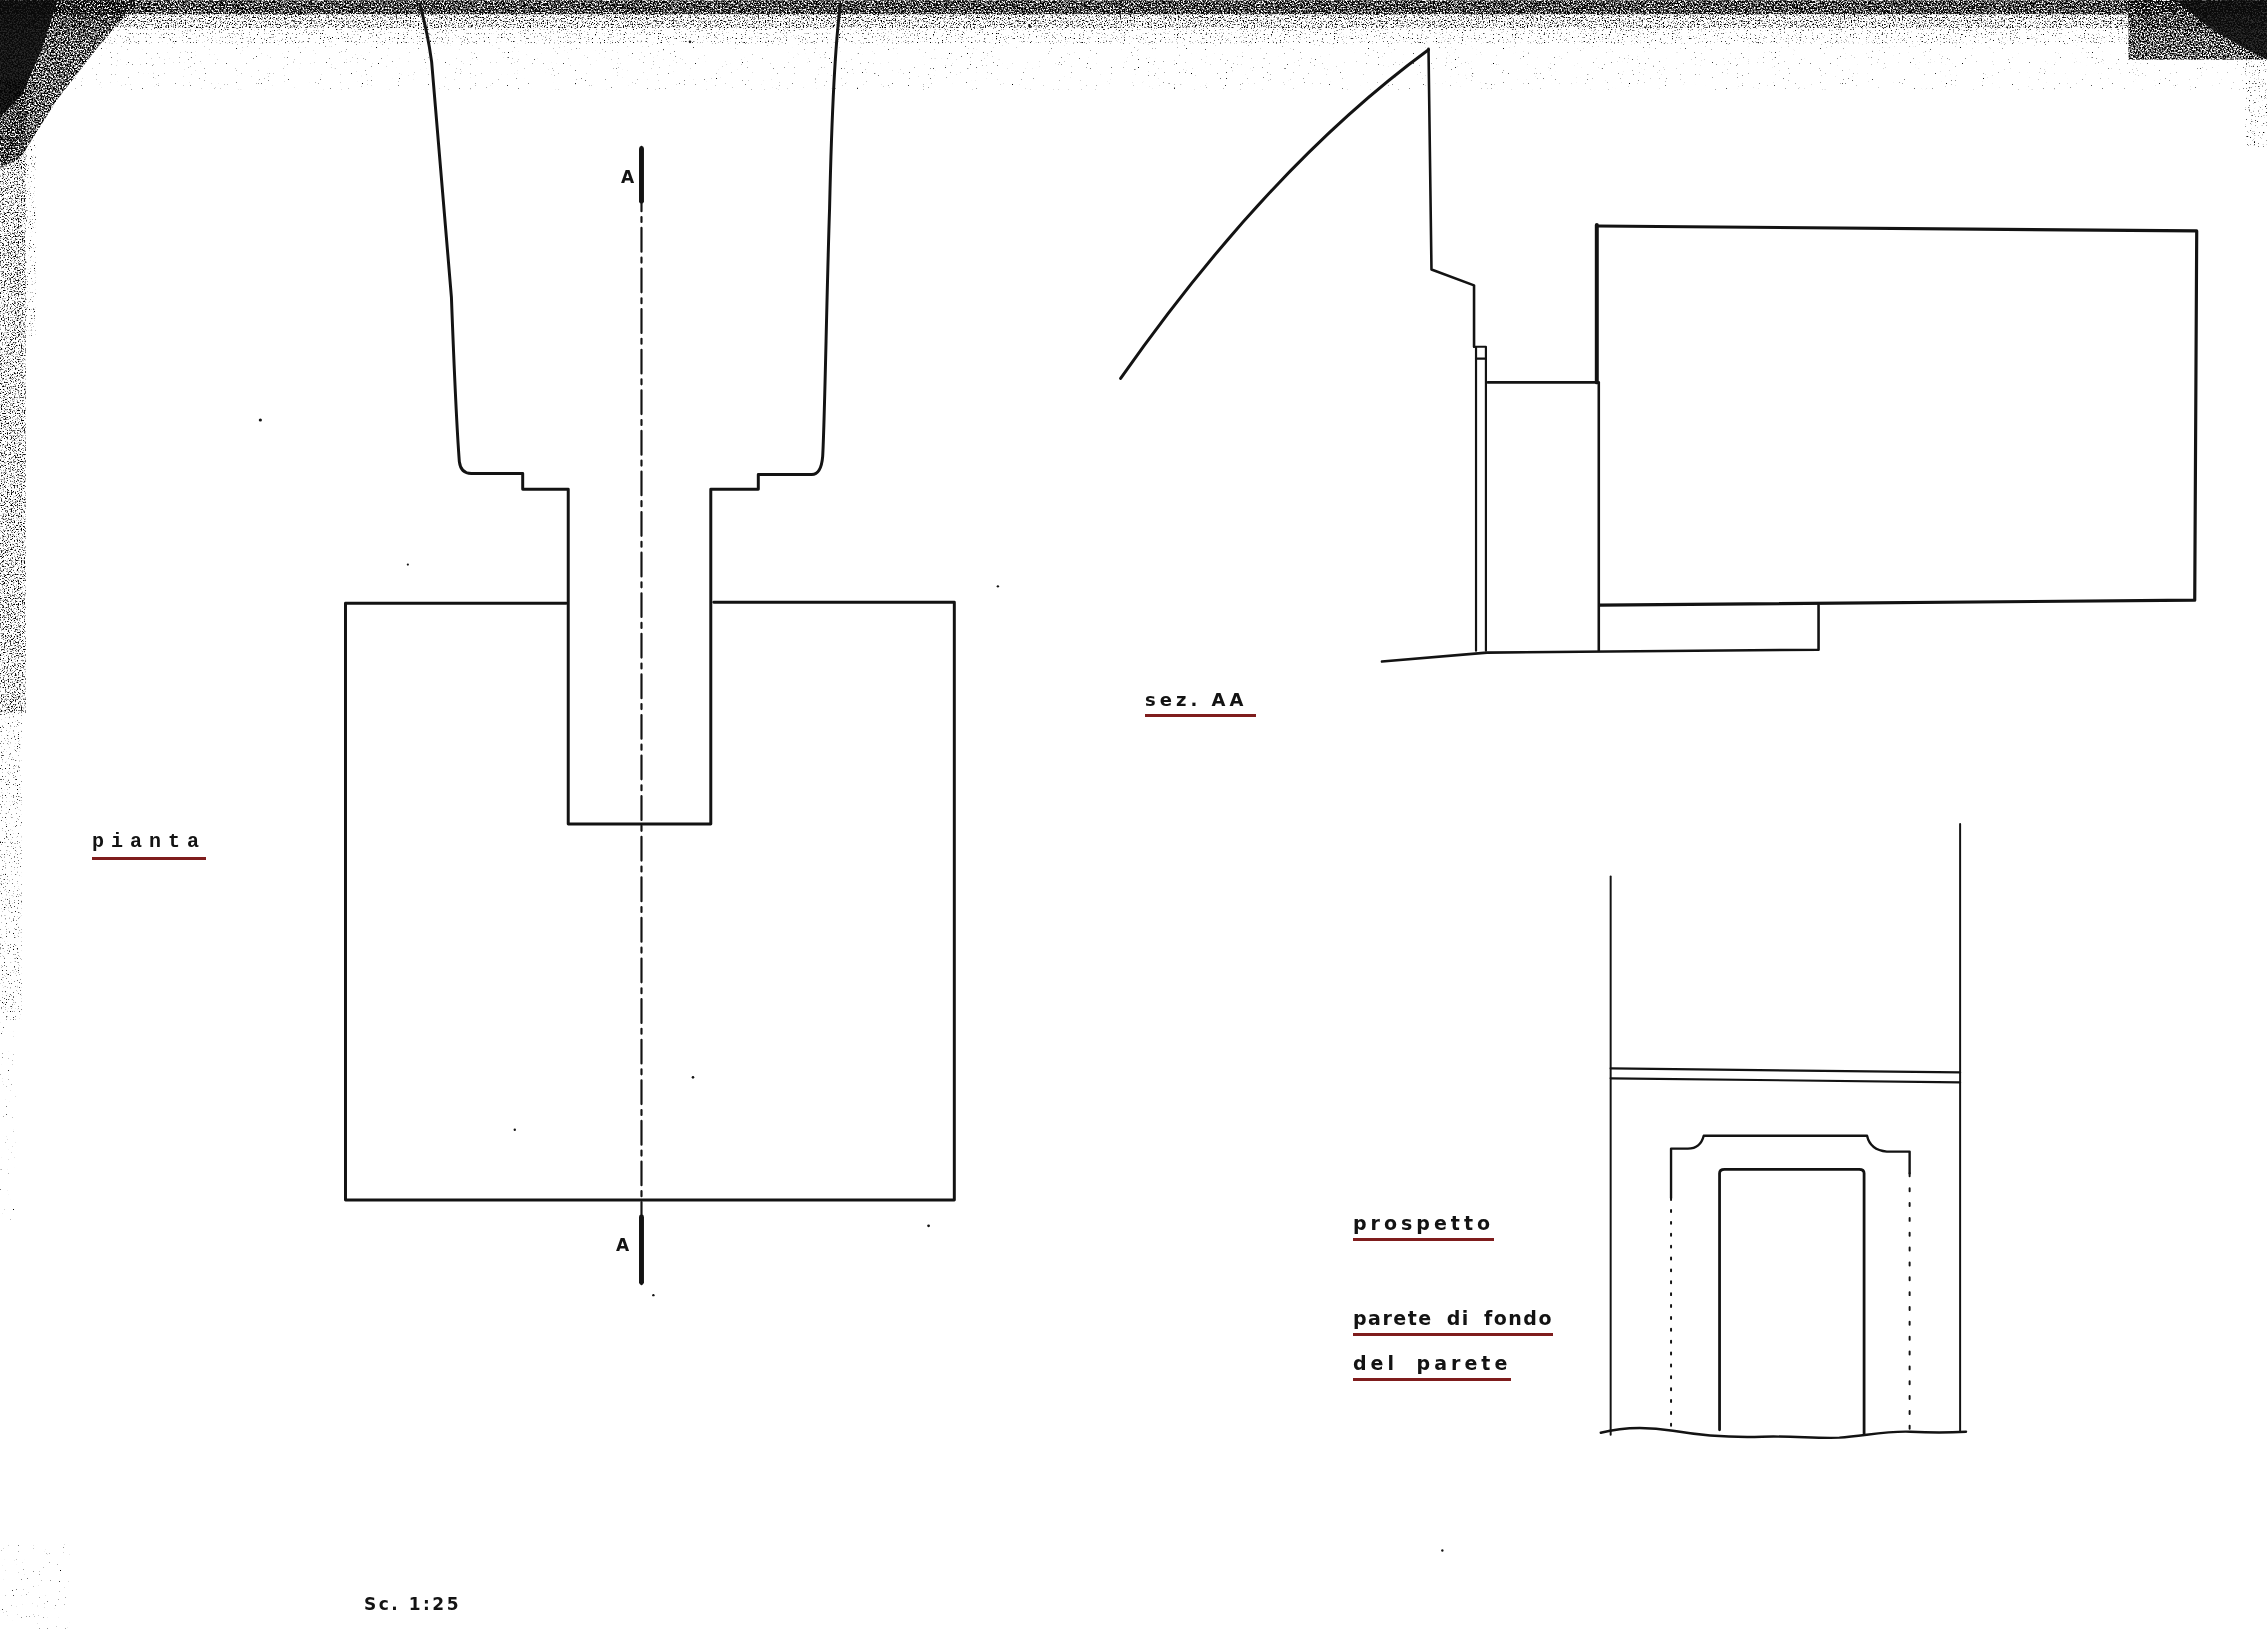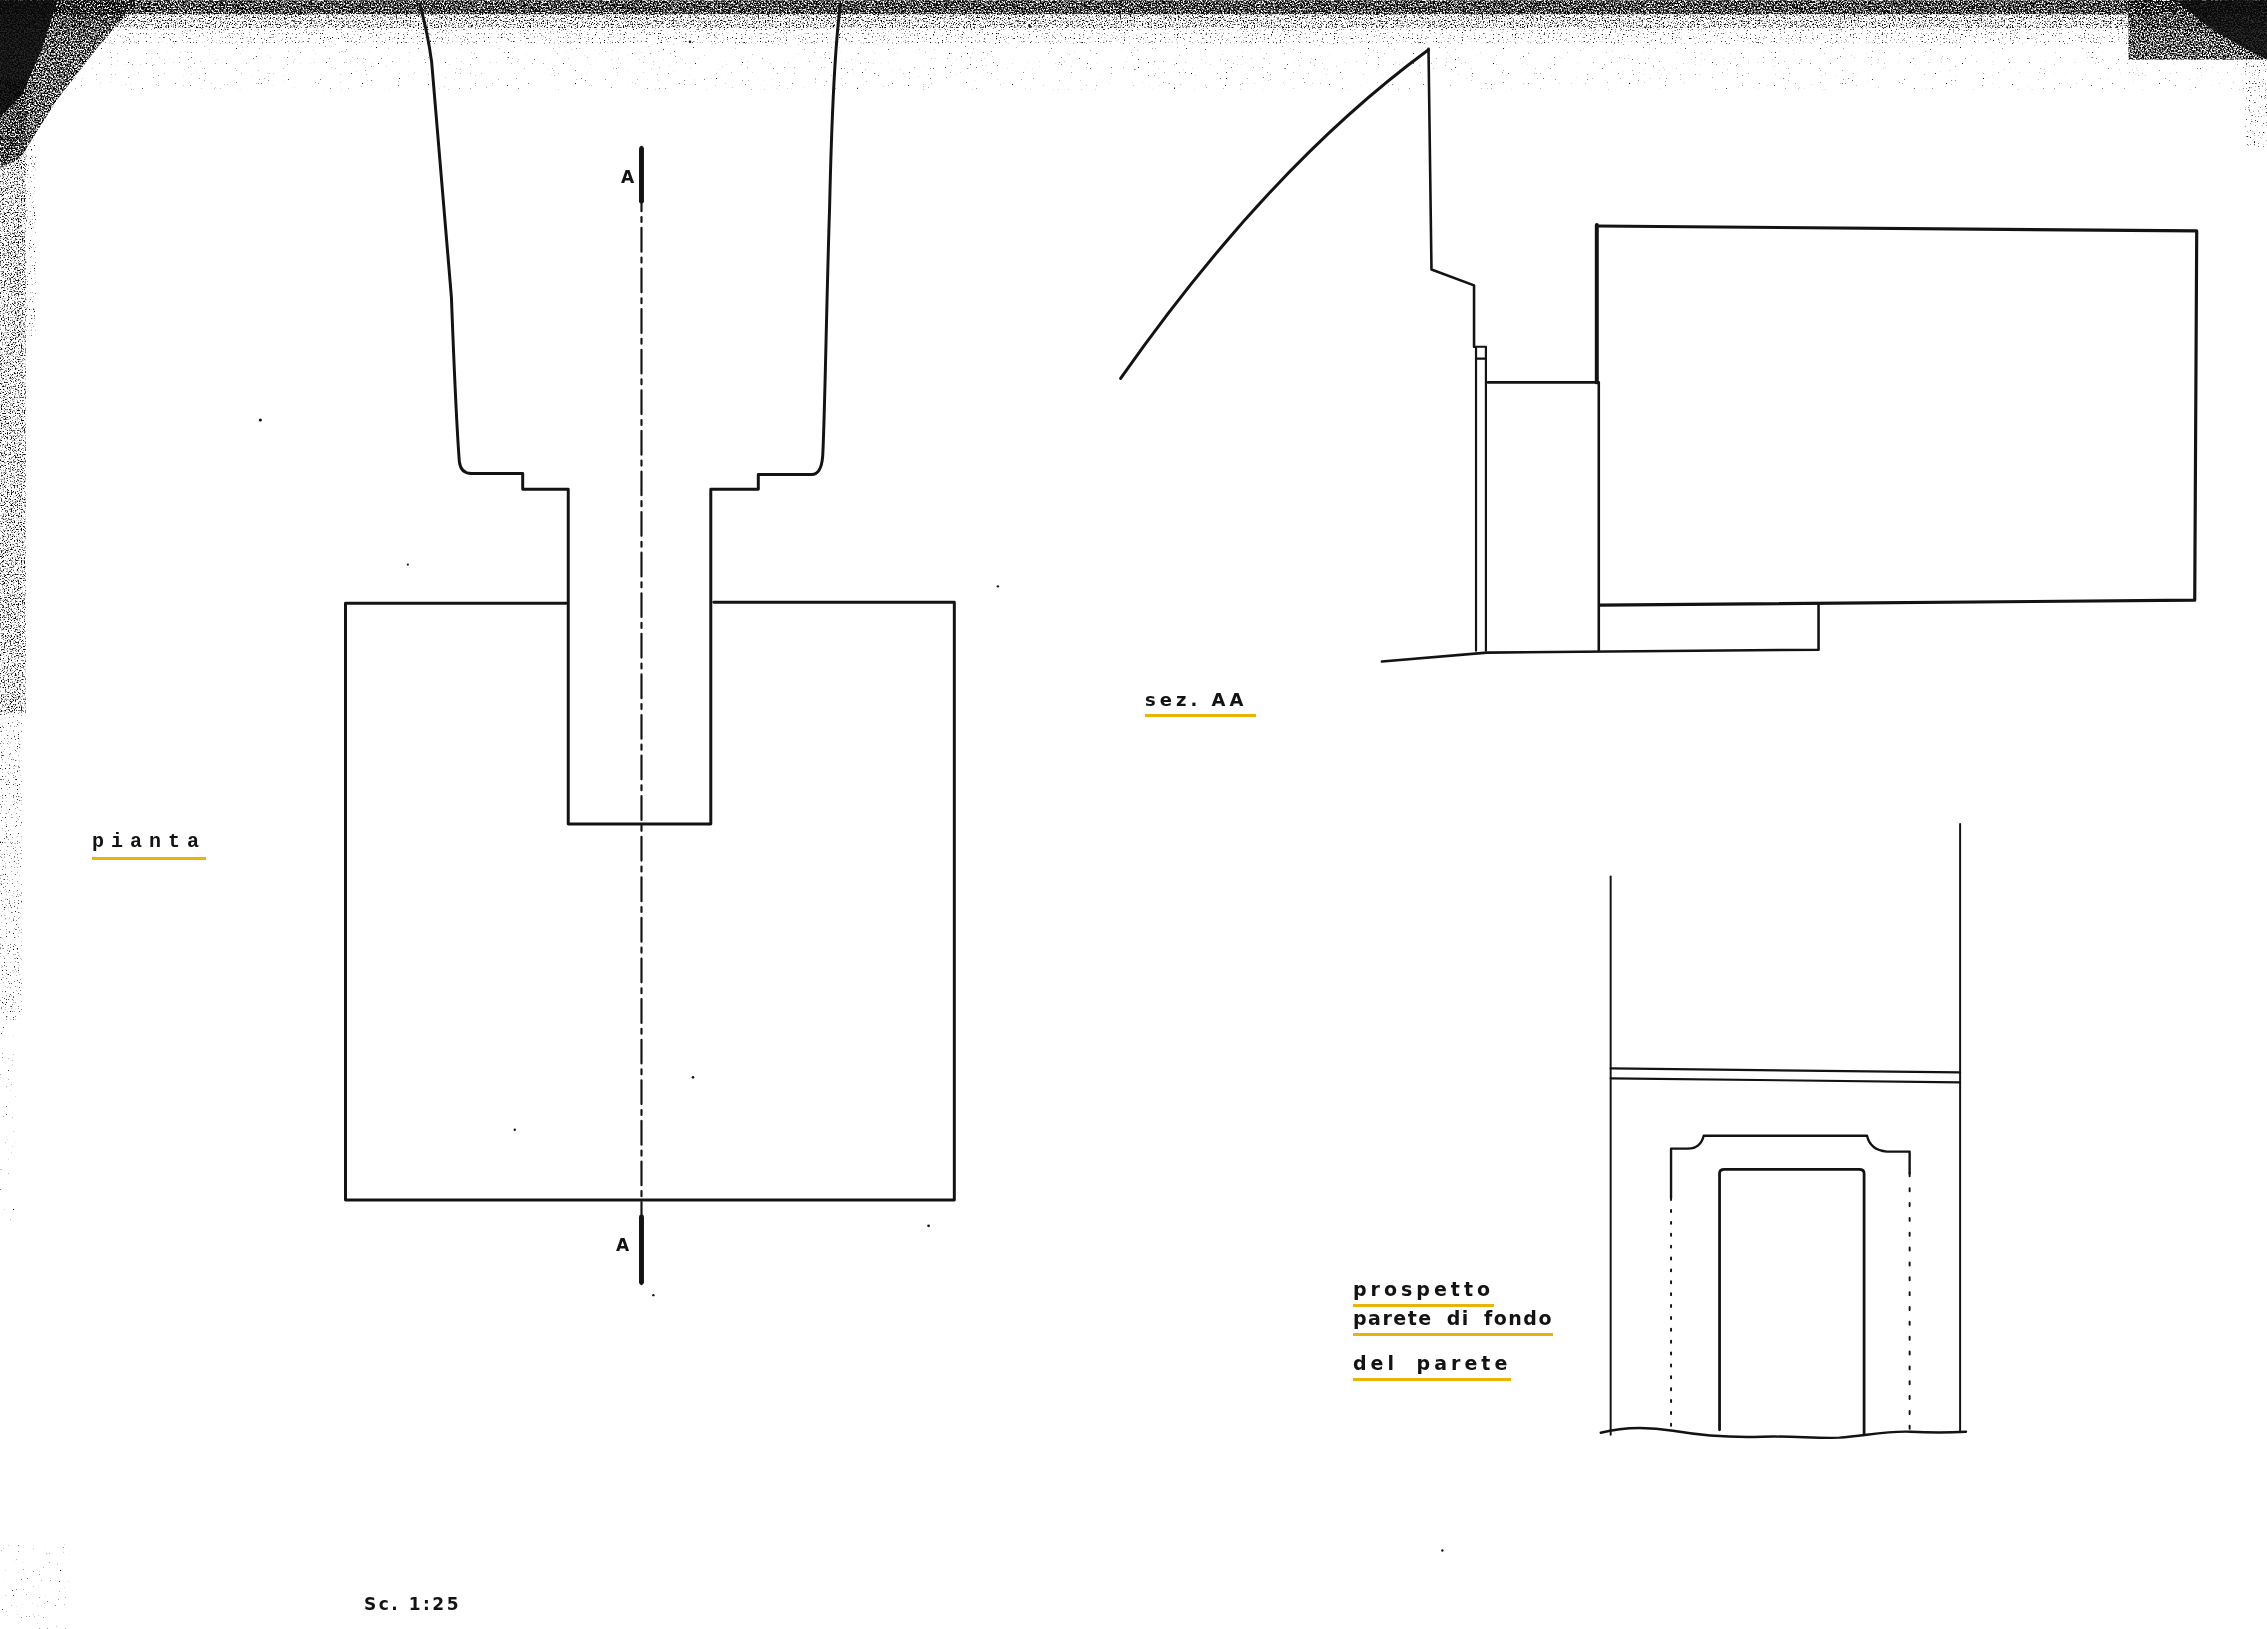--- a/index.html
+++ b/index.html
@@ -12,26 +12,26 @@
   }
   #drawing{position:absolute;left:0;top:0;}
   .lbl{
     position:absolute;
     color:#131313;
     font-weight:bold;
     white-space:nowrap;
     line-height:1;
   }
   .underlined{
-    border-bottom:3px solid #eab308;
+    border-bottom:3px solid #7f1d1d;
     padding-bottom:5px;
   }
   .lbl-plan{left:92px;top:832px;font-size:20px;letter-spacing:7px;min-width:104px;font-family:Liberation Mono, monospace;}
   .lbl-section{left:1145px;top:691px;font-size:18px;letter-spacing:4px;min-width:111px;}
-  .lbl-prosp1{left:1353px;top:1280px;font-size:19px;letter-spacing:4px;min-width:139px;}
+  .lbl-prosp1{left:1353px;top:1214px;font-size:19px;letter-spacing:4px;min-width:139px;}
   .lbl-prosp2{left:1353px;top:1309px;font-size:19px;letter-spacing:1.5px;word-spacing:6px;min-width:186px;}
   .lbl-prosp3{left:1353px;top:1354px;font-size:19px;letter-spacing:4px;word-spacing:8px;min-width:153px;}
   .lbl-scale{left:364px;top:1596px;font-size:17px;letter-spacing:2.5px;}
   .marker-a{font-size:17px;letter-spacing:0;}
   .marker-a-top{left:621px;top:169px;}
   .marker-a-bottom{left:616px;top:1237px;}
 </style>
 </head>
 <body>
 

